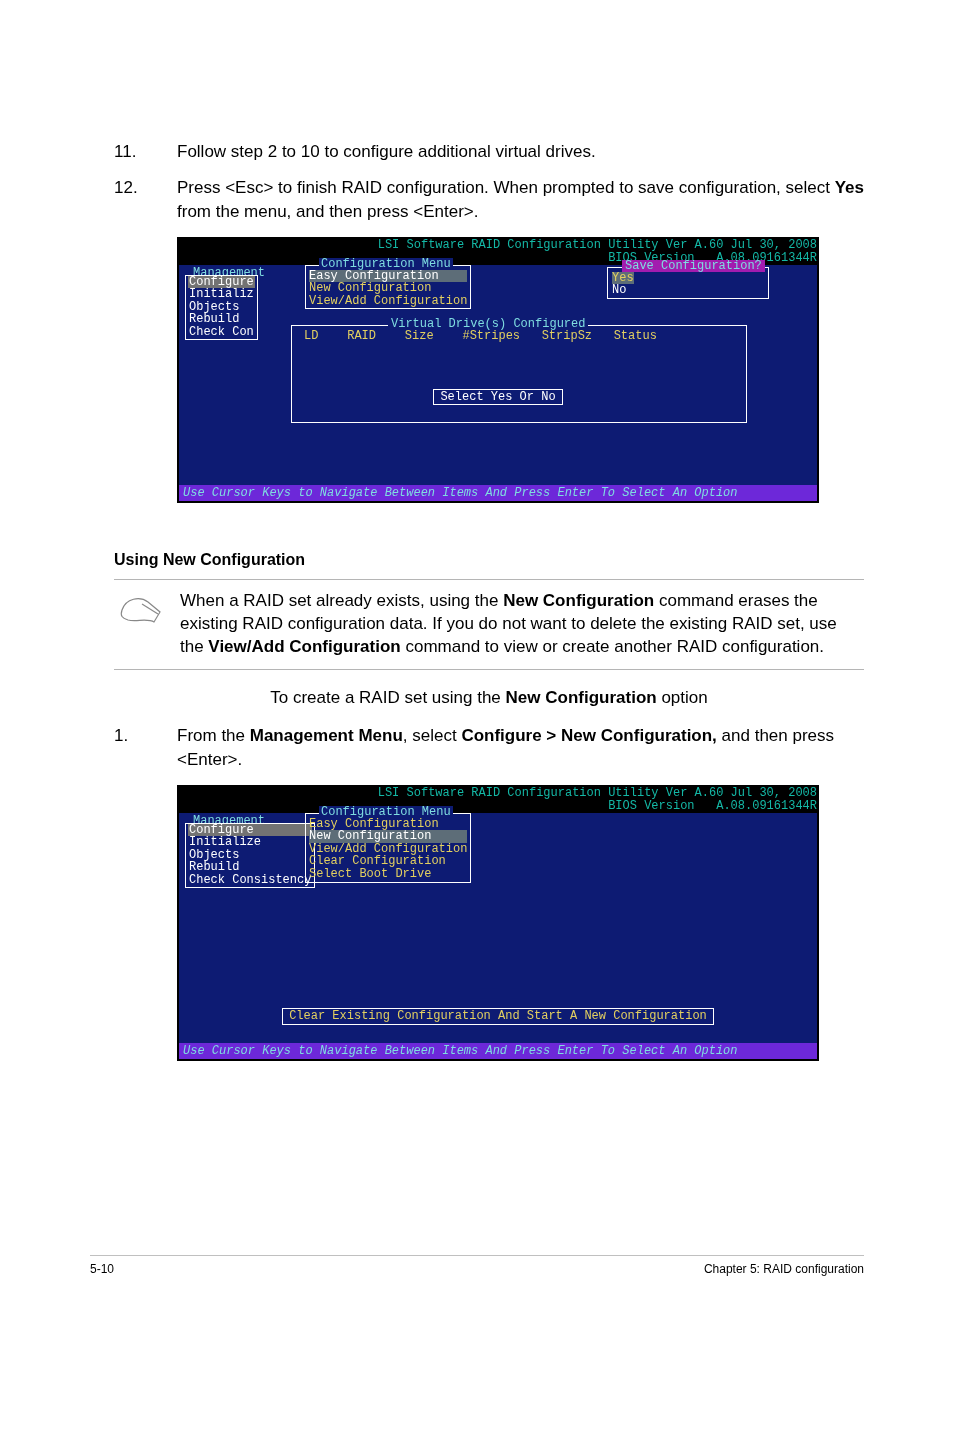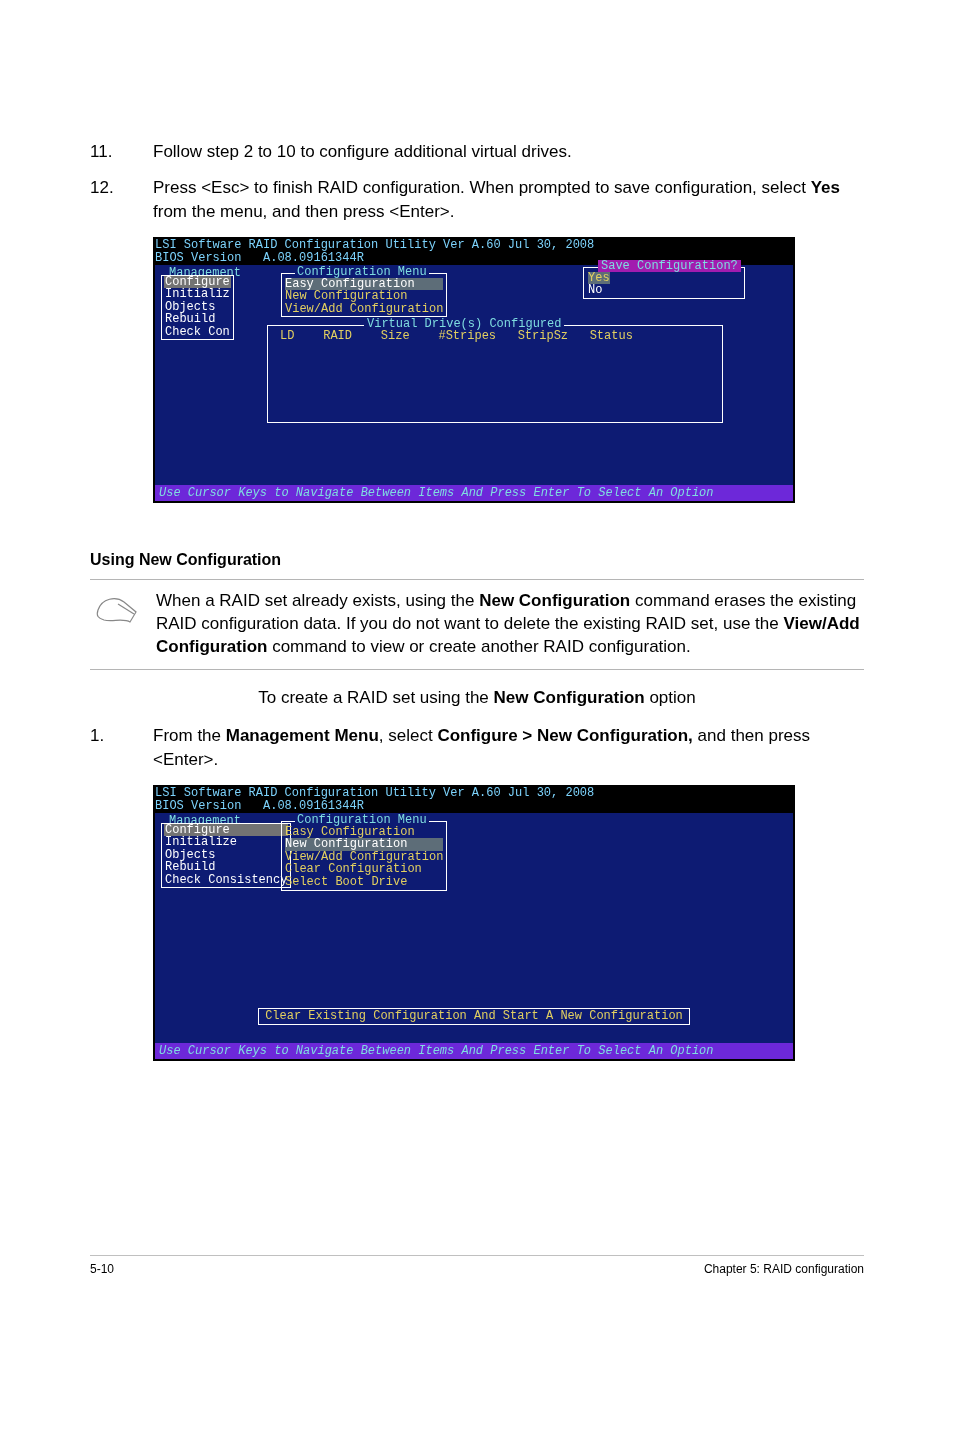--- a/index.html
+++ b/index.html
@@ -6,20 +6,21 @@
     margin: 0;
     padding: 0;
     background: #ffffff;
     font-family: Arial, Helvetica, sans-serif;
     color: #000;
     width: 954px;
   }
   .page {
     padding: 140px 90px 40px 90px;
     box-sizing: border-box;
+    margin-left: 24px;
   }
   .instructions {
     font-size: 17px;
     line-height: 1.4;
     margin-bottom: 12px;
   }
   .instructions .num {
     display: inline-block;
     width: 36px;
   }
@@ -39,22 +40,22 @@
     background: #000;
     font-family: "Courier New", monospace;
     font-size: 12px;
     line-height: 1.05;
     color: #fff;
     padding: 2px 2px;
     box-sizing: border-box;
     position: relative;
   }
   .bios-title {
-    text-align: left;
-    color: #7dd3fc;
+    text-align: right;
+    color: #14b8a6;
     white-space: pre;
   }
   .bios-body {
     background: #0d1b73;
     padding: 4px;
     min-height: 220px;
     position: relative;
     box-sizing: border-box;
   }
   .bios-sidemenu {
@@ -73,21 +74,21 @@
   .side-label {
     position: absolute;
     left: 14px;
     top: 2px;
     color: #7fdde0;
   }
   .side-label::before { content: ""; }
   .config-menu {
     position: absolute;
     left: 126px;
-    top: 8px;
+    top: 0px;
     border: 1px solid #fff;
     padding: 1px 3px;
   }
   .config-menu .title {
     color: #7fdde0;
     margin-left: 10px;
     margin-top: -9px;
     background: #0d1b73;
     display: inline-block;
     padding: 0 2px;
@@ -247,20 +248,23 @@
           <span class="sbitem yes">Yes</span><br>
           <span class="sbitem">No</span>
         </div>
       </div>
 
       <div class="vd-area">
         <span class="vd-title">Virtual Drive(s) Configured</span>
         <div class="vd-head">LD    RAID    Size    #Stripes   StripSz   Status</div>
       </div>
 
+      <div class="selectrow">
+        <span class="selectbox">Select Yes Or No</span>
+      </div>
     </div>
 
     <div class="footer-bar">Use Cursor Keys to Navigate Between Items And Press Enter To Select An Option</div>
   </div>
 
   <div class="section-heading">Using New Configuration</div>
 
   <div class="note-block">
     <div class="note-icon">
       <svg width="48" height="34" viewBox="0 0 48 34">

